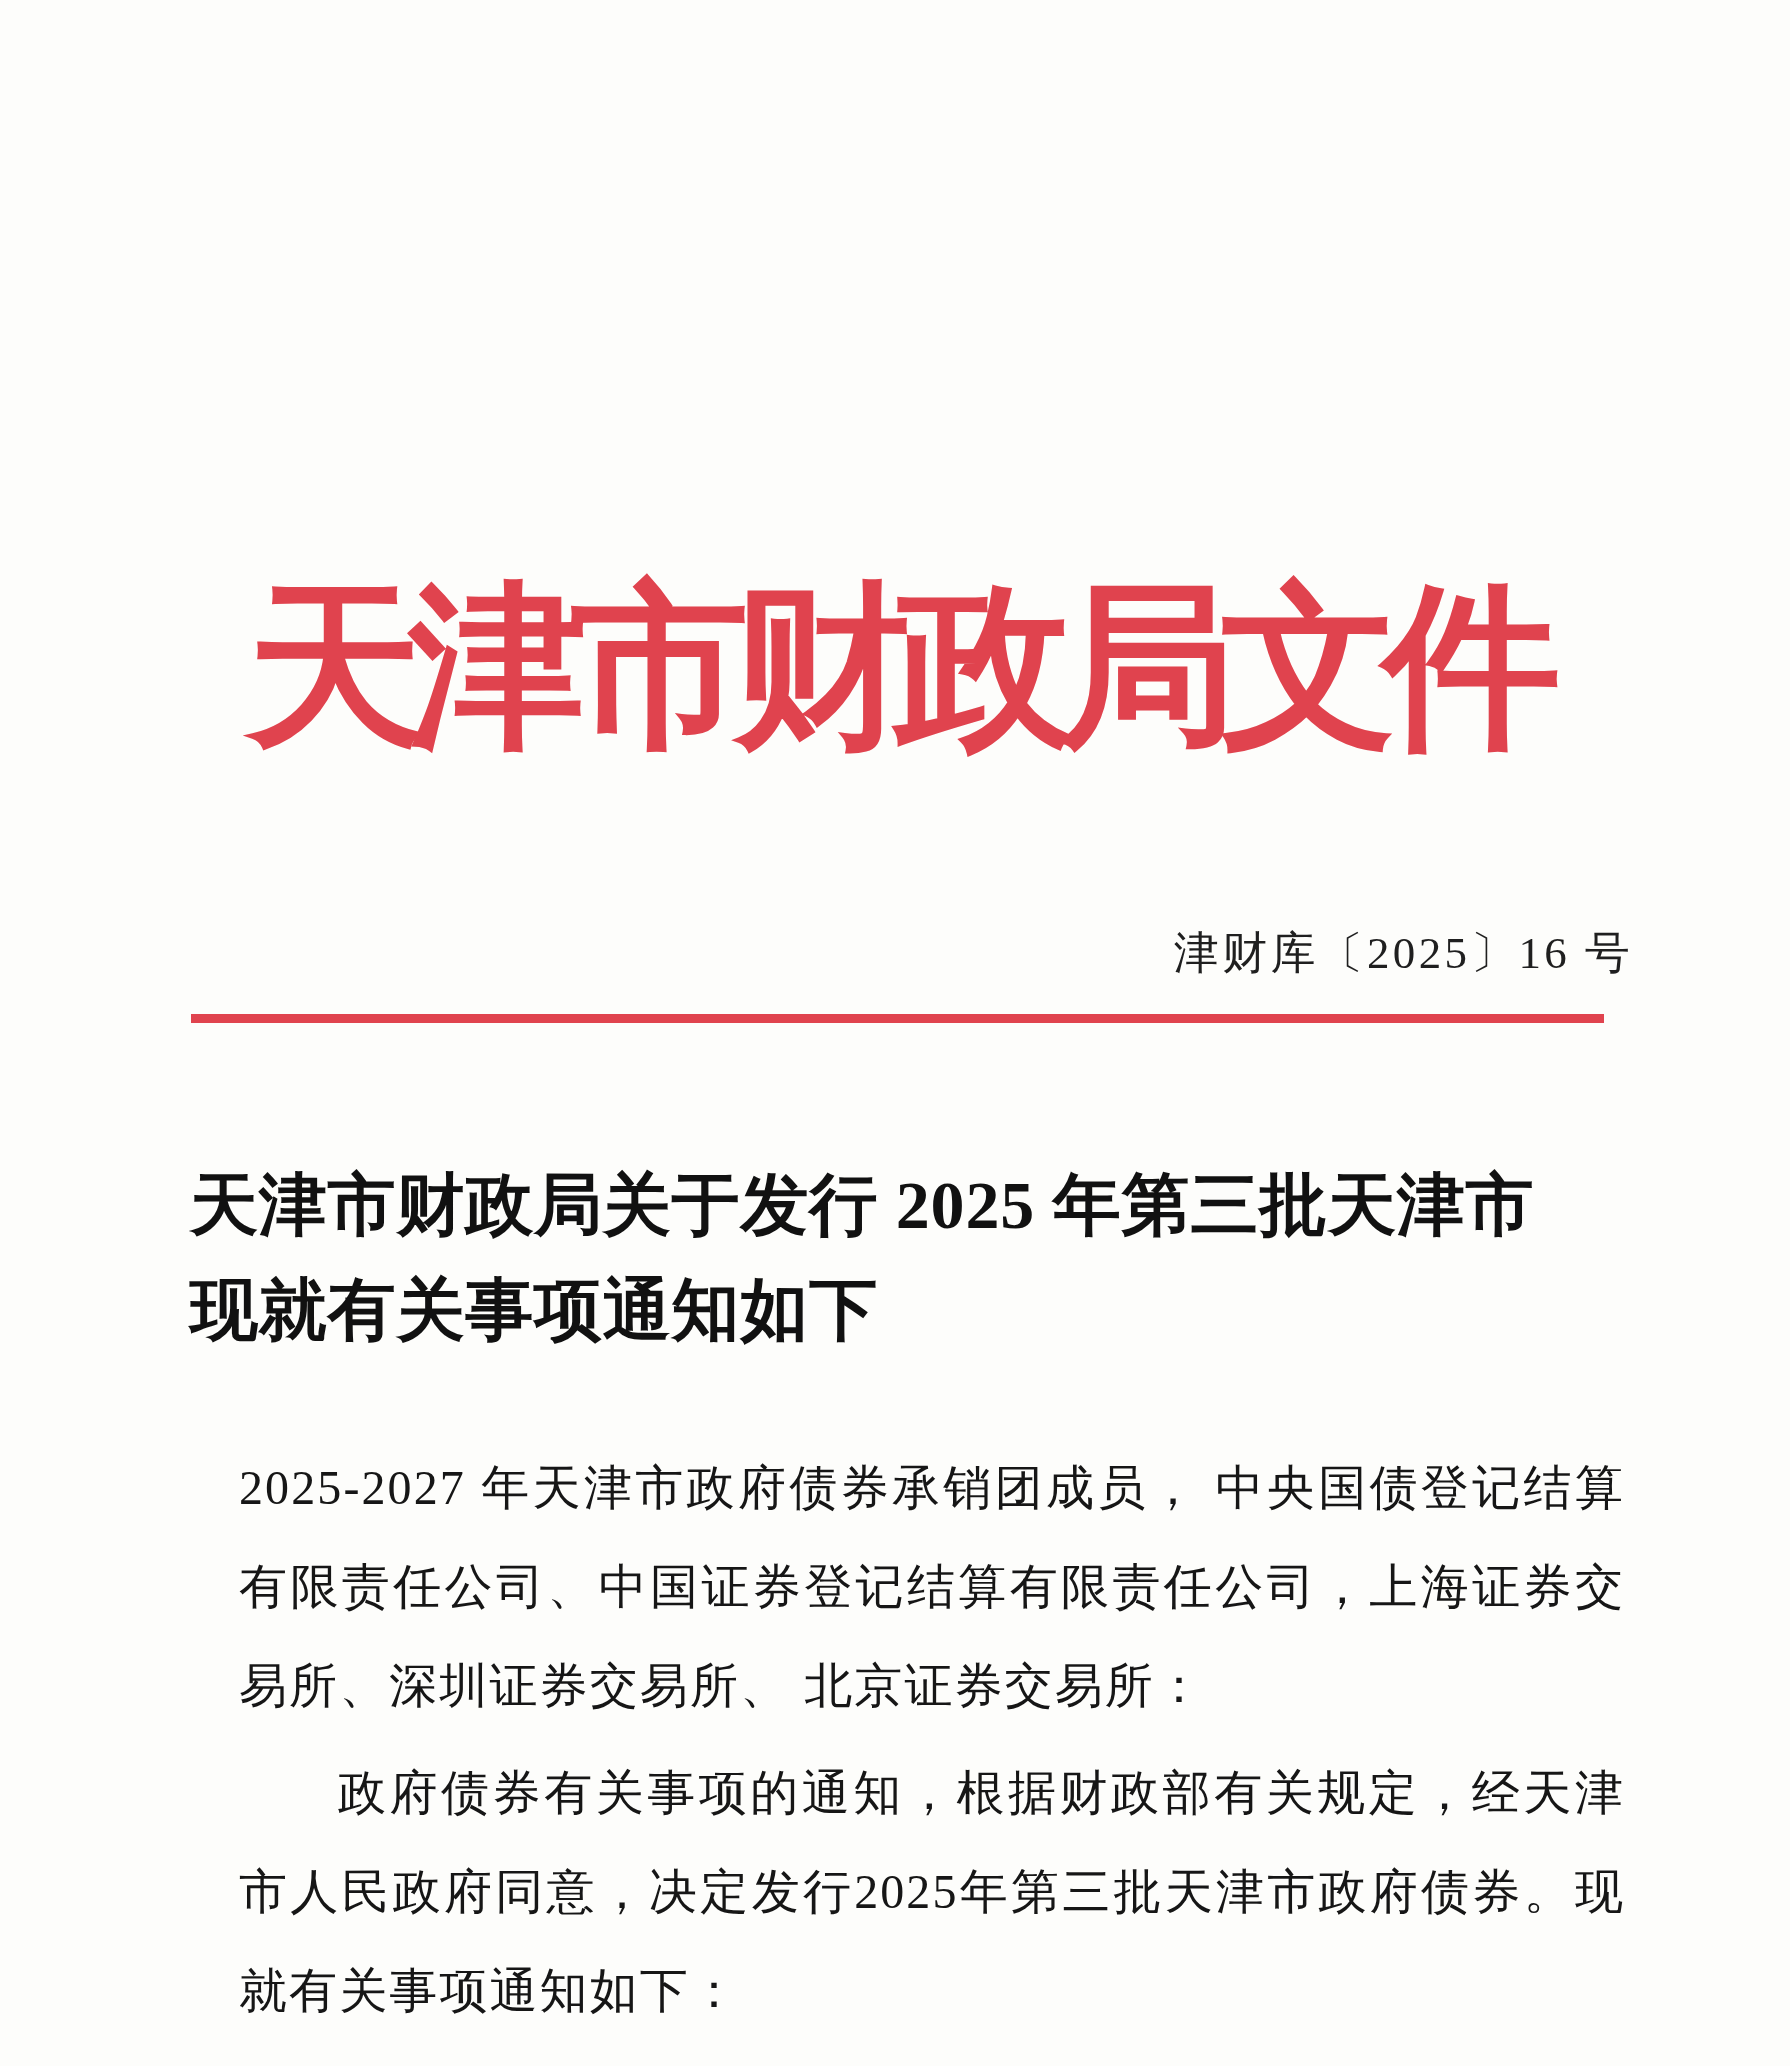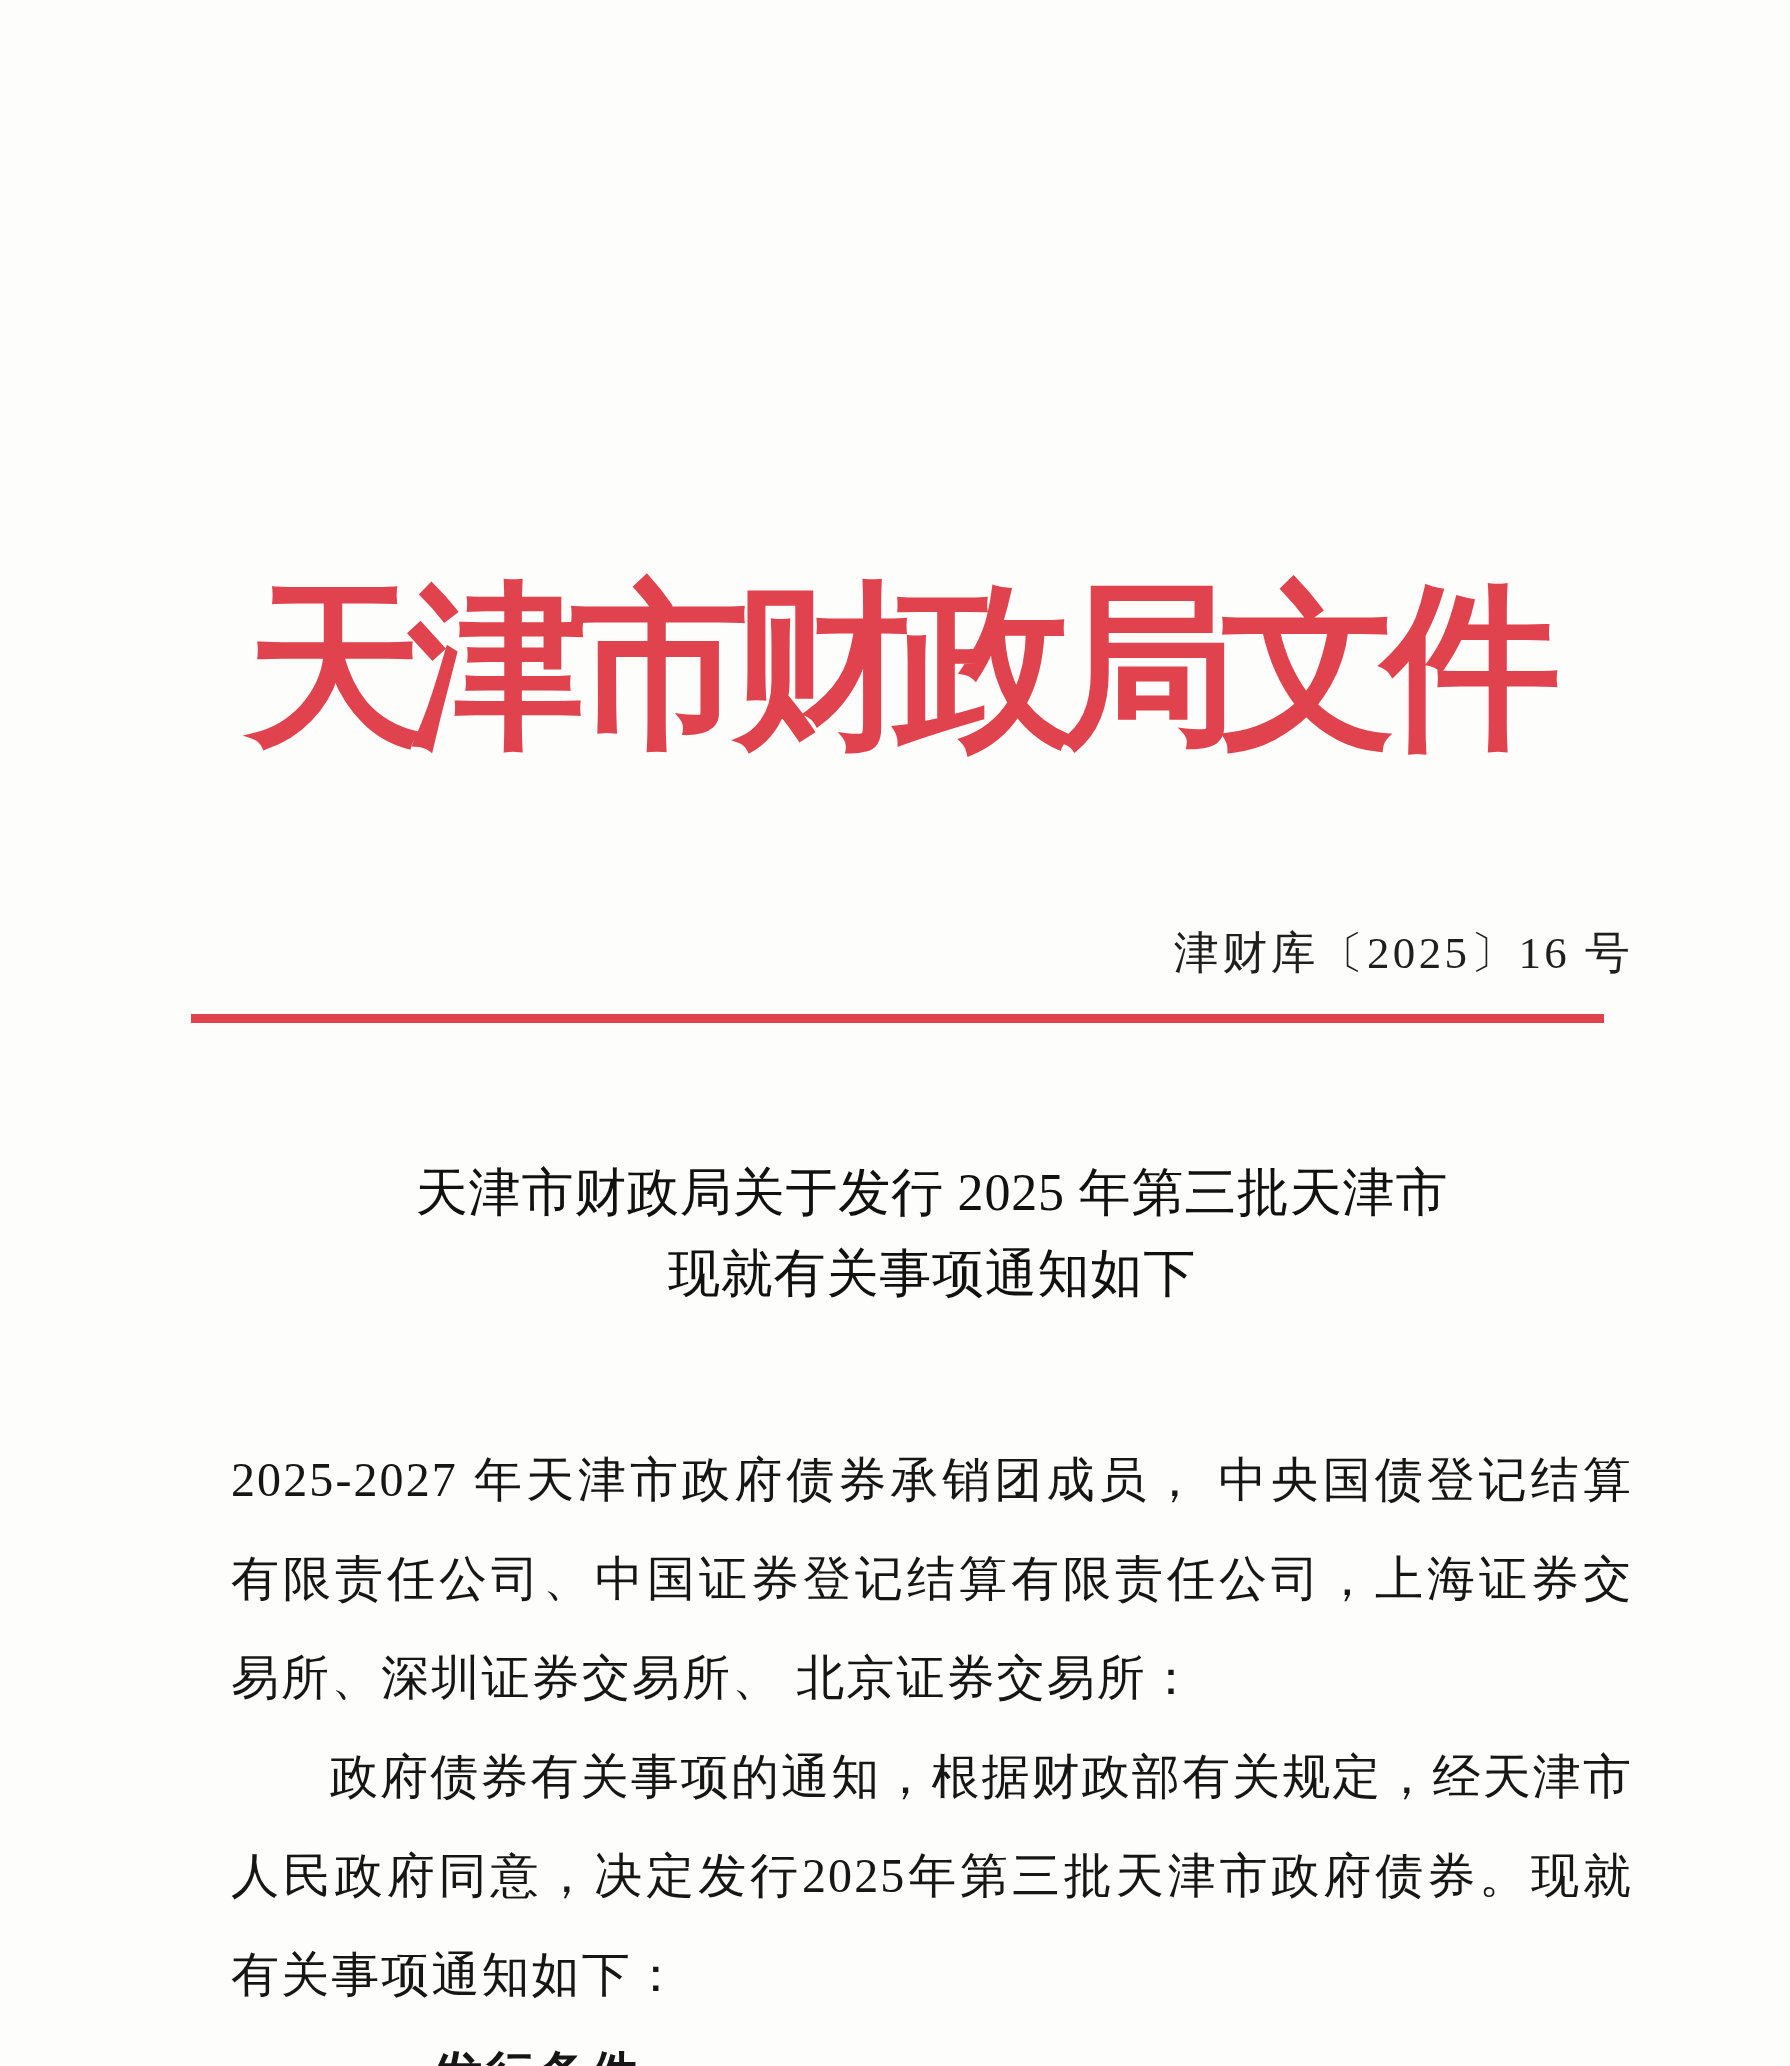--- a/index.html
+++ b/index.html
@@ -55,42 +55,41 @@
     width: 1413px;
     height: 9px;
     background: var(--accent-red);
   }
   
   .doc-title {
     position: absolute;
     top: 1153px;
     left: 190px;
     width: 1484px;
-    text-align: center;
-    font-size: 52px;
-    font-weight: 400;
+    font-size: 68px;
+    font-weight: 700;
     line-height: 1.55;
     letter-spacing: 0.8px;
     color: #111111;
   }
   .doc-title .title-line { display: block; white-space: nowrap; }
   
   .body-text {
     position: absolute;
     top: 1430px;
     left: 231px;
     width: 1402px;
     font-size: 48px;
     line-height: 99px;
     letter-spacing: 2.1px;
     text-align: justify;
     text-justify: inter-character;
     color: #161616;
   }
-  .body-text p { margin: 0; }
+  .body-text p { margin: 8px; }
   .indent { text-indent: 99px; }
   .section-heading { font-weight: 700; letter-spacing: 4.1px; }
 </style>
 </head>
 <body>
 
 <div class="page">
 
   <div class="header-title">天津市财政局文件</div>
 

